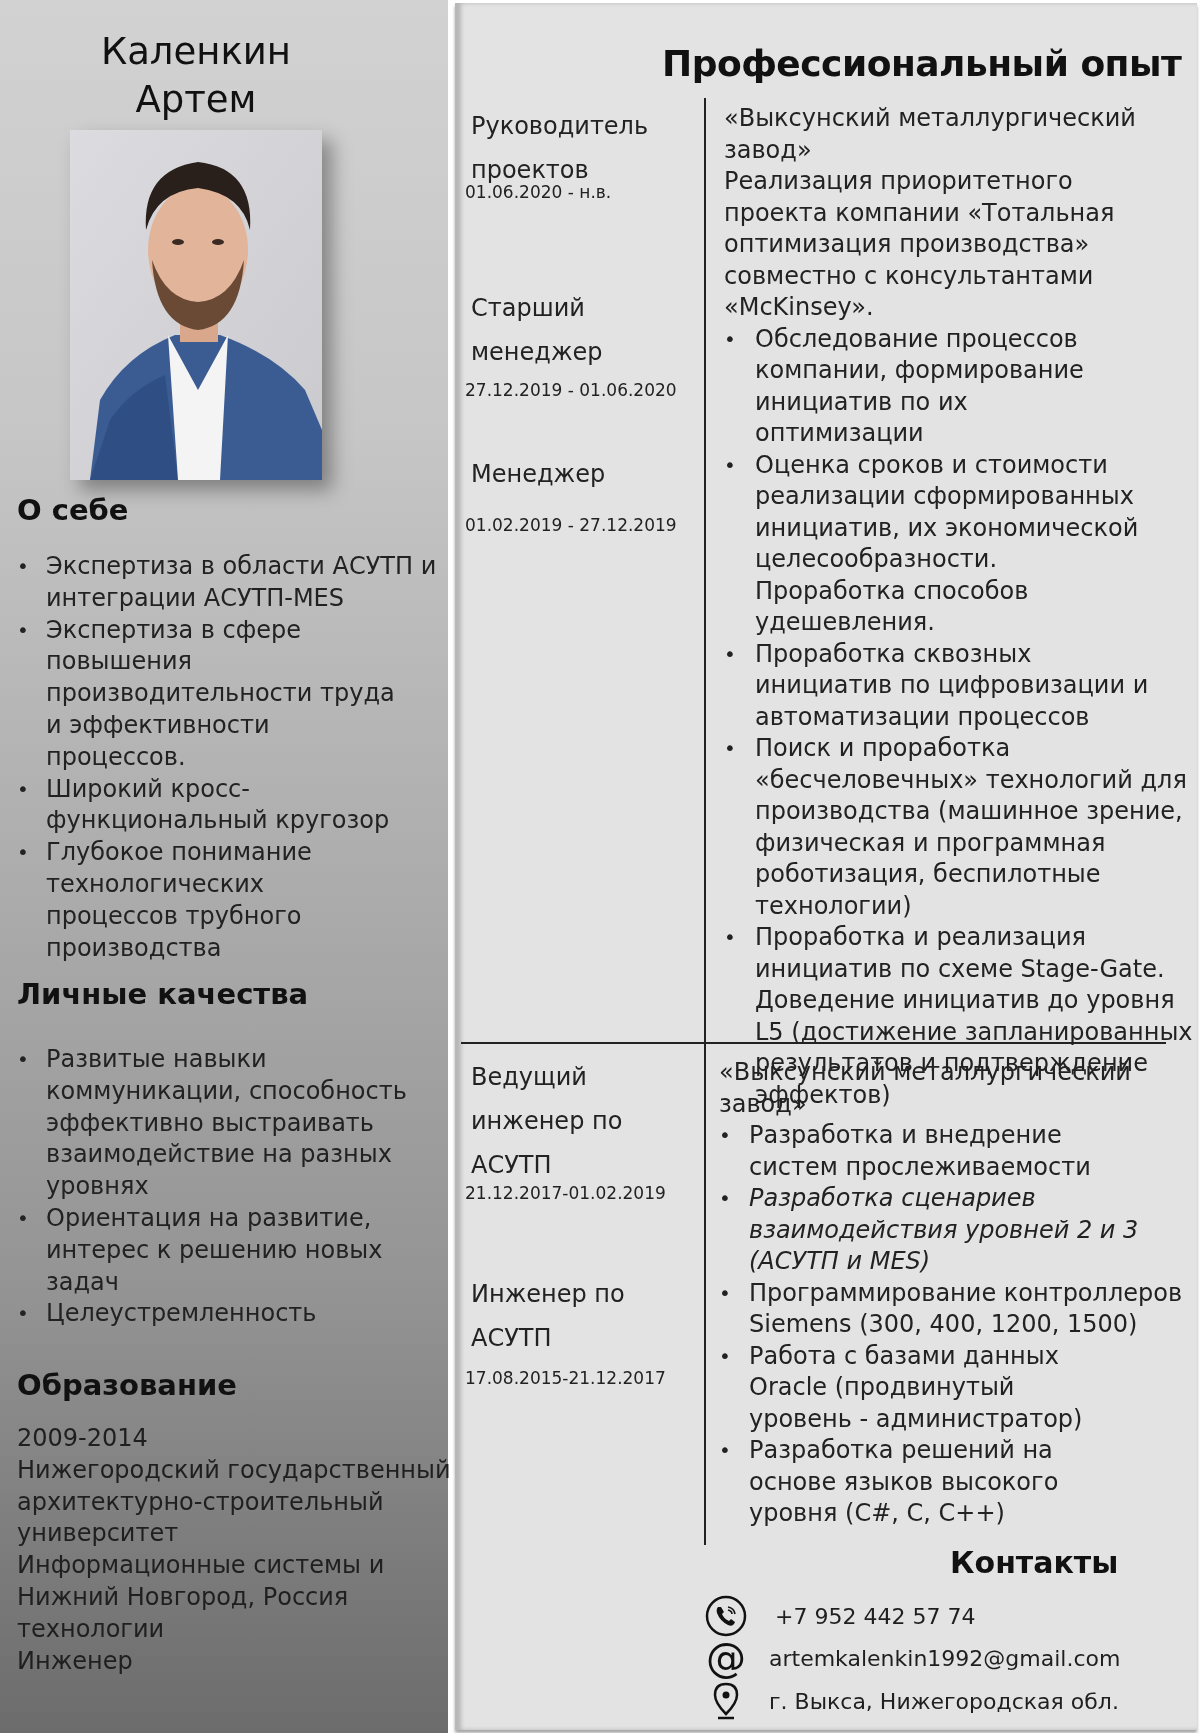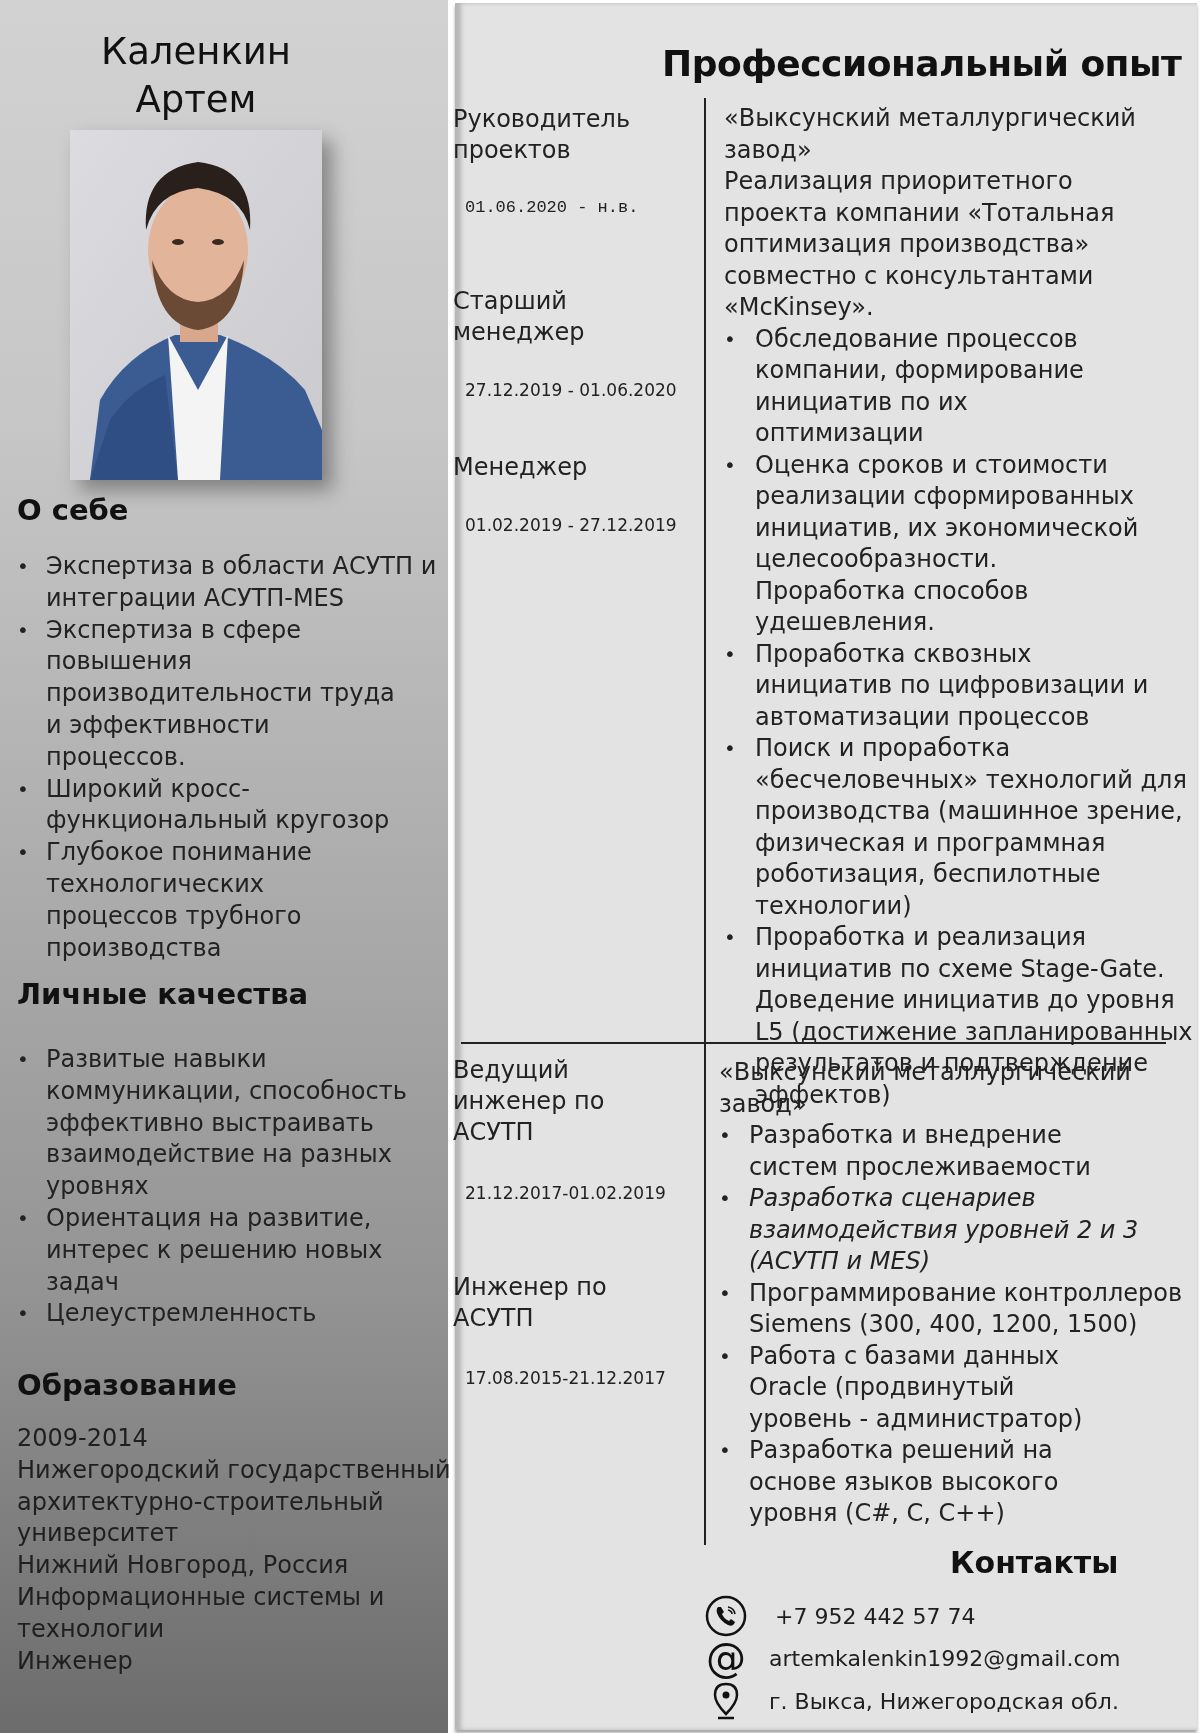--- a/index.html
+++ b/index.html
@@ -38,21 +38,21 @@
     border-left: 3px solid #b8b8b8;
     box-shadow: inset 3px 0 4px rgba(0,0,0,0.2), 0 3px 3px rgba(0,0,0,0.35);
   }
   .panel-title {
     position: absolute; left: 662px; top: 43px; font-size: 36px; font-weight: bold; color: #111;
     letter-spacing: -0.5px;
   }
   .vline { position: absolute; left: 704px; top: 98px; width: 2px; height: 1447px; background: #222; }
   .hline { position: absolute; left: 461px; top: 1042px; width: 705px; height: 2px; background: #222; }
 
-  .role { position: absolute; left: 453px; width: 230px; font-size: 24px; line-height: 31px; color: #222; }
+  .role { position: absolute; left: 471px; width: 230px; font-size: 24px; line-height: 44px; color: #222; }
   .date { position: absolute; left: 465px; width: 235px; font-size: 17px; color: #222; white-space: nowrap; }
 
   .desc { position: absolute; left: 724px; width: 465px; font-size: 24px; line-height: 31.5px; color: #222; }
   .desc ul { list-style: none; }
   .desc li { position: relative; padding-left: 31px; }
   .desc li::before { content: "•"; position: absolute; left: 0; top: 0; font-size: 20px; }
   .desc2 li { padding-left: 30px; }
 
   .contacts-title { position: absolute; left: 950px; top: 1545px; font-size: 30px; font-weight: bold; color: #111; }
   .contact-row { position: absolute; left: 703px; height: 40px; display: flex; align-items: center; margin-top: 24px; }
@@ -110,36 +110,36 @@
     <li>Ориентация на развитие, интерес к решению новых задач</li>
     <li>Целеустремленность</li>
   </ul>
 
   <h2 class="sb-heading" style="top:1368px;">Образование</h2>
   <div class="edu">
     <div>2009-2014</div>
     <div>Нижегородский государственный</div>
     <div>архитектурно-строительный</div>
     <div>университет</div>
+    <div>Информационные системы и</div>
     <div>Нижний Новгород, Россия</div>
-    <div>Информационные системы и</div>
     <div>технологии</div>
     <div>Инженер</div>
   </div>
 </aside>
 
 <section class="panel"></section>
 
 <h2 class="panel-title">Профессиональный опыт</h2>
 
 <div class="vline"></div>
 <div class="hline"></div>
 
 <div class="role" style="top:104px;">Руководитель проектов</div>
-<div class="date" style="top:198px;font-family:Liberation Mono, monospace;">01.06.2020 - н.в.</div>
+<div class="date" style="top:182px;">01.06.2020 - н.в.</div>
 <div class="role" style="top:286px;">Старший менеджер</div>
 <div class="date" style="top:380px;">27.12.2019 - 01.06.2020</div>
 <div class="role" style="top:452px;">Менеджер</div>
 <div class="date" style="top:515px;">01.02.2019 - 27.12.2019</div>
 
 <div class="desc" style="top:103px;">
   <div style="width:420px;">«Выксунский металлургический завод»</div>
   <div style="width:455px;">Реализация приоритетного проекта компании «Тотальная оптимизация производства» совместно с консультантами «McKinsey».</div>
   <ul>
     <li style="width:415px;">Обследование процессов компании, формирование инициатив по их оптимизации</li>

